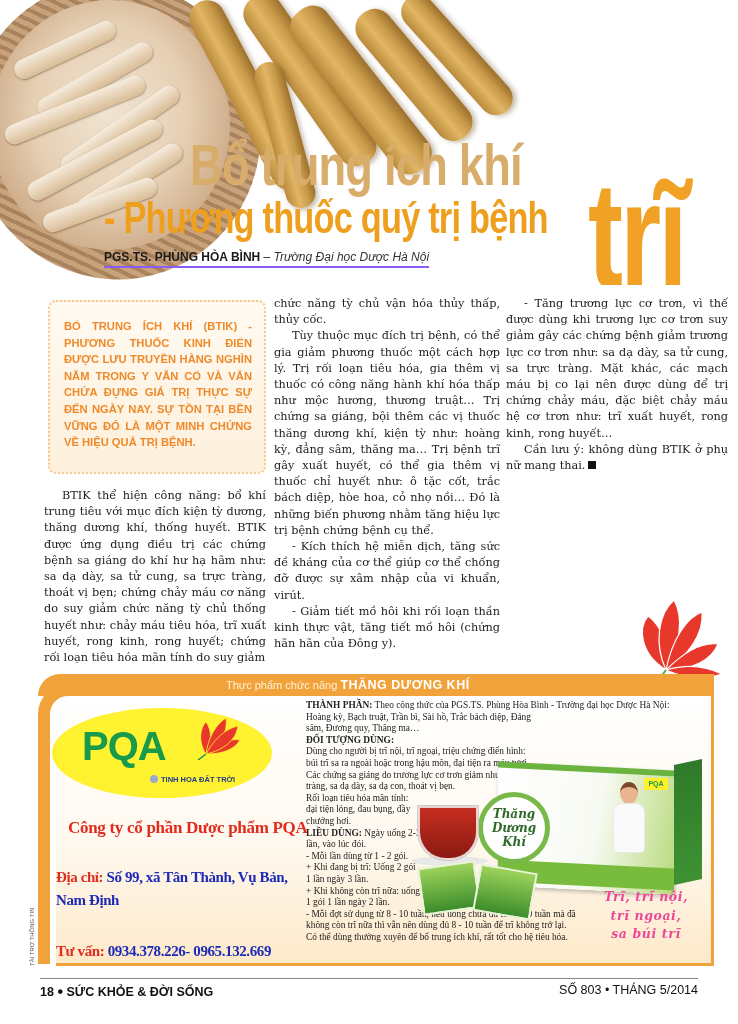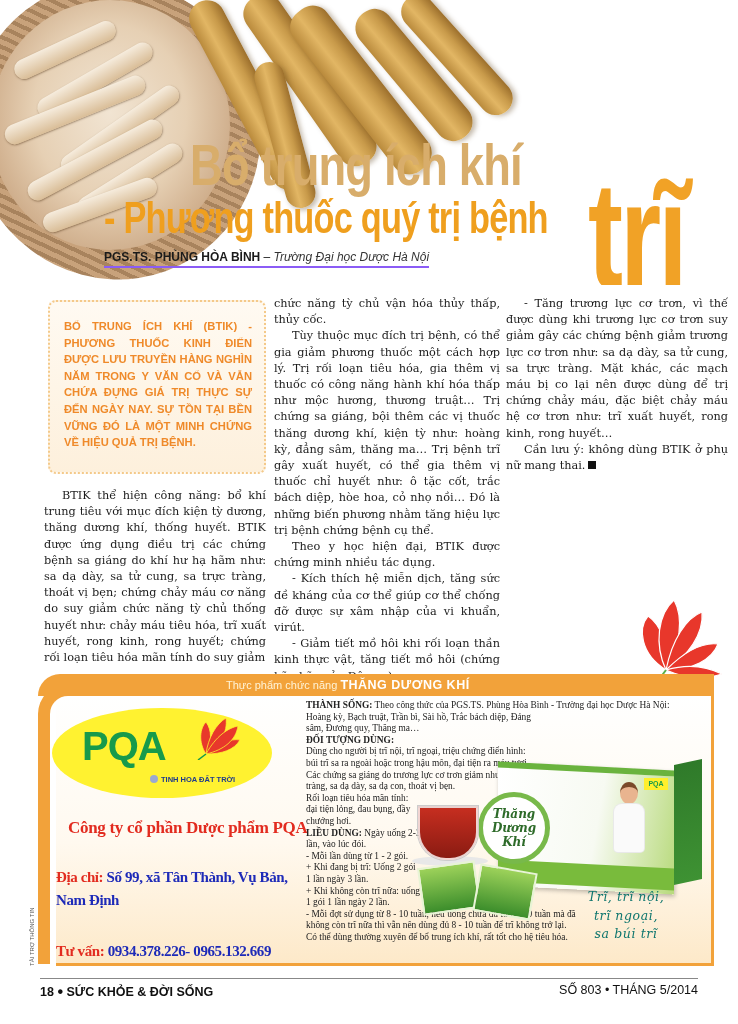--- a/index.html
+++ b/index.html
@@ -82,22 +82,22 @@
   .badge-circle { position: absolute; left: 60px; top: 40px; width: 72px; height: 72px; border-radius: 50%; background: #ffffff; border: 5px solid #78b94a;
     font-family: "DejaVu Serif", serif; font-style: italic; font-weight: 700; font-size: 12px; line-height: 14px; color: #2e6b2a; text-align: center; padding-top: 10px; }
   .woman { position: absolute; left: 186px; top: 30px; width: 48px; height: 80px; }
   .woman .head { position: absolute; left: 16px; top: 0; width: 18px; height: 22px; border-radius: 50%; background: #e9b48f; border-top: 5px solid #7a4a2a; }
   .woman .body { position: absolute; left: 10px; top: 22px; width: 30px; height: 48px; background: #fafafa; border-radius: 8px 8px 4px 4px; box-shadow: 0 0 0 1px #e9e9e9; }
   .pqa-mini { position: absolute; left: 226px; top: 26px; width: 24px; height: 12px; background: #ffef2c; font-family: "Liberation Sans", sans-serif; font-size: 7px; font-weight: 700; color: #179a4b; text-align: center; line-height: 12px; }
   .tea-cup { position: absolute; left: 0px; top: 54px; width: 60px; height: 54px; border-radius: 0 0 28px 28px; background: linear-gradient(#c62e20, #8a1b12);
     border: 2px solid rgba(255,255,255,.8); box-shadow: 0 0 0 1px #cccccc; }
   .saucer { position: absolute; left: -6px; top: 104px; width: 76px; height: 10px; border-radius: 50%; background: #e8e8e8; }
   .sachet { position: absolute; width: 58px; height: 48px; background: linear-gradient(#9dd25a, #3b8d2b); border: 2px solid #e8f4d6; }
-  .slogan { position: absolute; left: 556px; top: 888px; width: 140px; font-family: "DejaVu Serif", serif; font-style: italic; font-weight: 400; font-size: 12.5px; line-height: 18.5px;
-    color: #0f766e; text-align: center; letter-spacing: .6px; }
+  .slogan { position: absolute; left: 576px; top: 888px; width: 140px; font-family: "DejaVu Serif", serif; font-style: italic; font-weight: 700; font-size: 12.5px; line-height: 18.5px;
+    color: #ec4899; text-align: center; letter-spacing: .6px; }
 
   .side-note { position: absolute; left: 29px; top: 886px; width: 8px; height: 80px; font-family: "Liberation Sans", sans-serif; font-size: 6px; color: #555;
     writing-mode: vertical-rl; transform: rotate(180deg); white-space: nowrap; }
 
   
   .footer-rule { position: absolute; left: 40px; top: 978px; width: 658px; height: 1px; background: #888; }
   .footer-left { position: absolute; left: 40px; top: 983px; font-family: "Liberation Sans", sans-serif; font-weight: 700; font-size: 12.5px; color: #111; white-space: nowrap; }
   .footer-right { position: absolute; right: 40px; top: 983px; font-family: "Liberation Sans", sans-serif; font-size: 12.5px; color: #111; white-space: nowrap; }
 </style>
 </head>
@@ -131,21 +131,20 @@
 
 <div class="callout">BỔ TRUNG ÍCH KHÍ (BTIK) - PHƯƠNG THUỐC KINH ĐIỂN ĐƯỢC LƯU TRUYỀN HÀNG NGHÌN NĂM TRONG Y VĂN CỔ VÀ VẪN CHỨA ĐỰNG GIÁ TRỊ THỰC SỰ ĐẾN NGÀY NAY. SỰ TỒN TẠI BỀN VỮNG ĐÓ LÀ MỘT MINH CHỨNG VỀ HIỆU QUẢ TRỊ BỆNH.</div>
 
 <div class="col col1">
   <p>BTIK thể hiện công năng: bổ khí trung tiêu với mục đích kiện tỳ dương, thăng dương khí, thống huyết. BTIK được ứng dụng điều trị các chứng bệnh sa giáng do khí hư hạ hãm như: sa dạ dày, sa tử cung, sa trực tràng, thoát vị bẹn; chứng chảy máu cơ năng do suy giảm chức năng tỳ chủ thống huyết như: chảy máu tiêu hóa, trĩ xuất huyết, rong kinh, rong huyết; chứng rối loạn tiêu hóa mãn tính do suy giảm</p>
 </div>
 
 <div class="col col2">
   <p class="noindent">chức năng tỳ chủ vận hóa thủy thấp, thủy cốc.</p>
   <p>Tùy thuộc mục đích trị bệnh, có thể gia giảm phương thuốc một cách hợp lý. Trị rối loạn tiêu hóa, gia thêm vị thuốc có công năng hành khí hóa thấp như mộc hương, thương truật… Trị chứng sa giáng, bội thêm các vị thuốc thăng dương khí, kiện tỳ như: hoàng kỳ, đẳng sâm, thăng ma… Trị bệnh trĩ gây xuất huyết, có thể gia thêm vị thuốc chỉ huyết như: ô tặc cốt, trắc bách diệp, hòe hoa, cỏ nhọ nồi… Đó là những biến phương nhằm tăng hiệu lực trị bệnh chứng bệnh cụ thể.</p>
-  <p>Theo y học hiện đại, BTIK được chứng minh nhiều tác dụng.</p>
   <p>- Kích thích hệ miễn dịch, tăng sức đề kháng của cơ thể giúp cơ thể chống đỡ được sự xâm nhập của vi khuẩn, virút.</p>
   <p>- Giảm tiết mồ hôi khi rối loạn thần kinh thực vật, tăng tiết mồ hôi (chứng hãn hãn của Đông y).</p>
 </div>
 
 <div class="col col3">
   <p>- Tăng trương lực cơ trơn, vì thế được dùng khi trương lực cơ trơn suy giảm gây các chứng bệnh giảm trương lực cơ trơn như: sa dạ dày, sa tử cung, sa trực tràng. Mặt khác, các mạch máu bị co lại nên được dùng để trị chứng chảy máu, đặc biệt chảy máu hệ cơ trơn như: trĩ xuất huyết, rong kinh, rong huyết…</p>
   <p><span>Cần lưu ý: không dùng BTIK ở phụ nữ mang thai.</span><span class="end-mark"></span></p>
 </div>
 
 <svg class="lotus" viewBox="0 0 90 84">
@@ -183,21 +182,21 @@
 </svg>
 <div class="logo-tag"><span class="dot"></span><span>TINH HOA ĐẤT TRỜI</span></div>
 
 <div class="company">
   <div class="co-name">Công ty cổ phần Dược phẩm PQA</div>
   <div class="line"><span class="lbl-red">Địa chỉ:</span> <span class="val-blue" style="white-space:normal">Số 99, xã Tân Thành, Vụ Bản, Nam Định</span></div>
   <div class="line"><span class="lbl-red">Tư vấn:</span> <span class="val-blue">0934.378.226- 0965.132.669</span></div>
 </div>
 
 <div class="ad-info">
-  <div><b>THÀNH SỐNG:</b> <span>Theo công thức của PGS.TS. Phùng Hòa Bình - Trường đại học Dược Hà Nội:</span></div>
+  <div><b>THÀNH PHẦN:</b> <span>Theo công thức của PGS.TS. Phùng Hòa Bình - Trường đại học Dược Hà Nội:</span></div>
   <div style="width:236px">Hoàng kỳ, Bạch truật, Trần bì, Sài hồ, Trắc bách diệp, Đảng sâm, Đương quy, Thăng ma…</div>
   <div><b>ĐỐI TƯỢNG DÙNG:</b></div>
   <div class="narrow">Dùng cho người bị trĩ nội, trĩ ngoại, triệu chứng điển hình: búi trĩ sa ra ngoài hoặc trong hậu môn, đại tiện ra máu tươi.</div>
   <div class="narrow">Các chứng sa giáng do trương lực cơ trơn giảm như: sa trực tràng, sa dạ dày, sa dạ con, thoát vị bẹn.</div>
   <div class="narrow2">Rối loạn tiêu hóa mãn tính: đại tiện lỏng, đau bụng, đầy chướng hơi.</div>
   <div class="narrow2"><b>LIỀU DÙNG:</b> <span>Ngày uống 2-3 lần, vào lúc đói.</span></div>
   <div class="narrow2">- Mỗi lần dùng từ 1 - 2 gói.</div>
   <div class="narrow2">+ Khi đang bị trĩ: Uống 2 gói 1 lần ngày 3 lần.</div>
   <div class="narrow2">+ Khi không còn trĩ nữa: uống 1 gói 1 lần ngày 2 lần.</div>
   <div style="width:270px">- Mỗi đợt sử dụng từ 8 - 10 tuần, nếu uống chưa đủ từ 8 - 10 tuần mà đã không còn trĩ nữa thì vẫn nên dùng đủ 8 - 10 tuần để trĩ không trở lại.</div>

